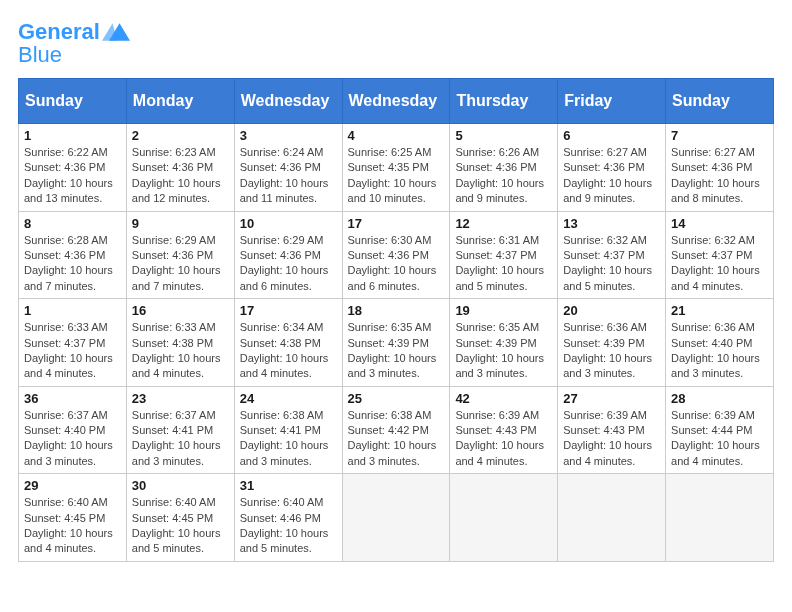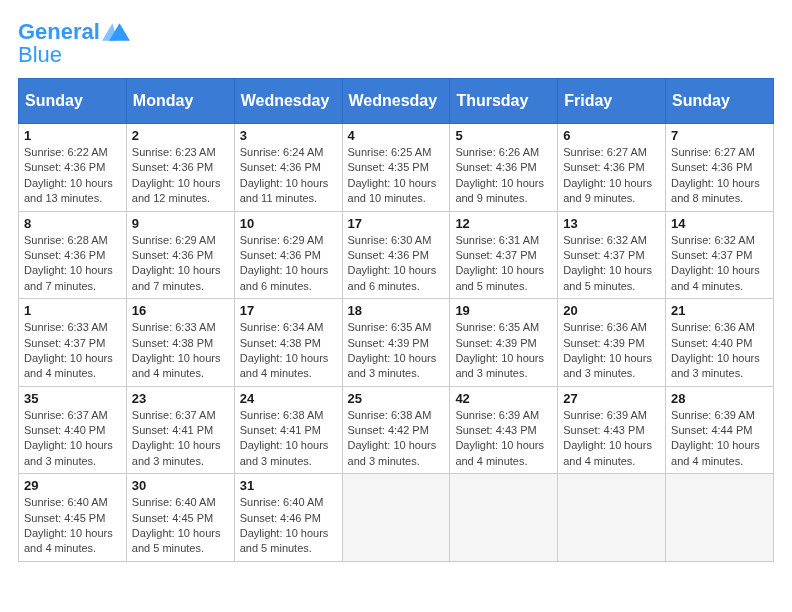--- a/index.html
+++ b/index.html
@@ -216,21 +216,21 @@
             <span class="day-number">20</span>
             <div class="day-info">Sunrise: 6:36 AM<br>Sunset: 4:39 PM<br>Daylight: 10 hours<br>and 3 minutes.</div>
           </td>
           <td>
             <span class="day-number">21</span>
             <div class="day-info">Sunrise: 6:36 AM<br>Sunset: 4:40 PM<br>Daylight: 10 hours<br>and 3 minutes.</div>
           </td>
         </tr>
         <tr>
           <td>
-            <span class="day-number">35</span>
+            <span class="day-number">36</span>
             <div class="day-info">Sunrise: 6:37 AM<br>Sunset: 4:40 PM<br>Daylight: 10 hours<br>and 3 minutes.</div>
           </td>
           <td>
             <span class="day-number">23</span>
             <div class="day-info">Sunrise: 6:37 AM<br>Sunset: 4:41 PM<br>Daylight: 10 hours<br>and 3 minutes.</div>
           </td>
           <td>
             <span class="day-number">24</span>
             <div class="day-info">Sunrise: 6:38 AM<br>Sunset: 4:41 PM<br>Daylight: 10 hours<br>and 3 minutes.</div>
           </td>

